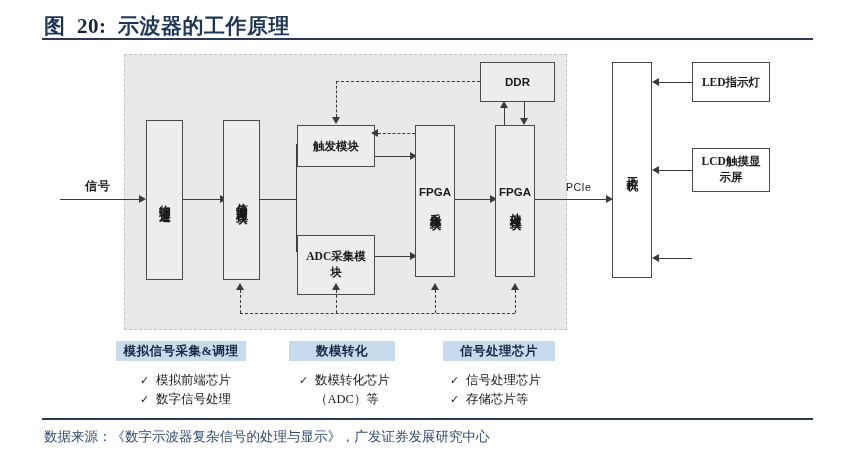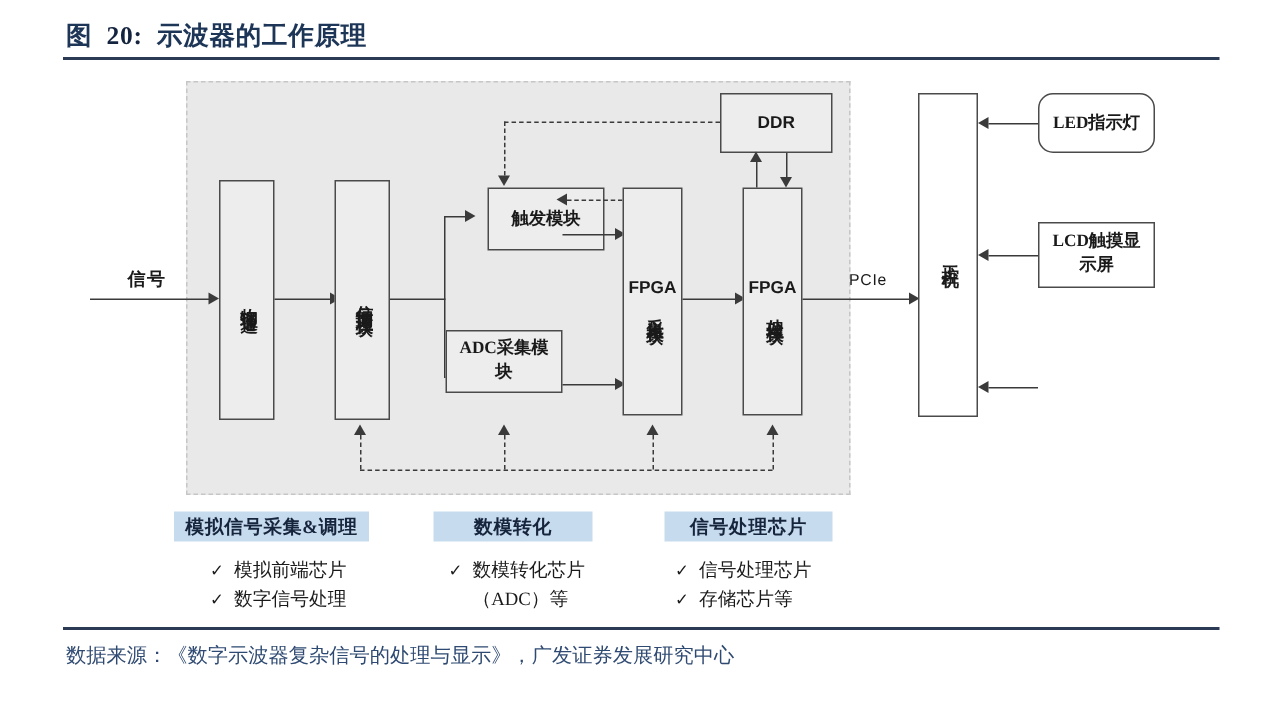--- a/index.html
+++ b/index.html
@@ -14,21 +14,21 @@
     position: relative;
     overflow: hidden;
   }
 
   
   .fig-title {
     position: absolute;
     left: 44px;
     top: 12px;
     font-family: "Liberation Serif", "DejaVu Serif", serif;
-    font-size: 17px;
+    font-size: 21px;
     font-weight: bold;
     color: #1d3557;
     letter-spacing: 0.5px;
     white-space: nowrap;
   }
   .fig-title .num { color: #14243f; }
 
   .rule-top {
     position: absolute;
     left: 42px;
@@ -238,25 +238,25 @@
 
   <div class="ln h" style="left:260px; top:199px; width:37px;"></div>
   <div class="ln v" style="left:296px; top:144px; height:108px;"></div>
 
   <div class="ln h" style="left:296px; top:144px; width:15px;"></div>
   <div class="ar right" style="left:310px; top:140px;"></div>
 
   <div class="ln h" style="left:296px; top:251px; width:15px;"></div>
   <div class="ar right" style="left:310px; top:247px;"></div>
 
-  <div class="box" style="left:297px; top:125px; width:78px; height:42px;margin-left:28px;">
+  <div class="box" style="left:297px; top:125px; width:78px; height:42px;">
     <span>触发模块</span>
   </div>
 
-  <div class="box" style="left:297px; top:220px; width:78px; height:42px;align-items:center;">
+  <div class="box" style="left:297px; top:235px; width:78px; height:60px;align-items:center;">
     <span class="mixed">
       <span>ADC采集模</span><br>
       <span>块</span>
     </span>
   </div>
 
   <div class="ln h" style="left:375px; top:156px; width:36px;"></div>
   <div class="ar right" style="left:410px; top:152px;"></div>
 
   <div class="dln h" style="left:378px; top:133px; width:37px;"></div>
@@ -306,21 +306,21 @@
   <div class="ar up" style="left:511px; top:283px;"></div>
 
   <div class="ln h" style="left:535px; top:199px; width:72px;"></div>
   <div class="ar right" style="left:606px; top:195px;"></div>
   <div class="edge-label" style="left:566px; top:181px;">PCIe</div>
 
   <div class="box white" style="left:612px; top:62px; width:40px; height:216px;">
     <span class="vtext">工控机</span>
   </div>
 
-  <div class="box white" style="left:692px; top:62px; width:78px; height:40px;border-radius:10px;">
+  <div class="box white" style="left:692px; top:62px; width:78px; height:40px;">
     <span>LED指示灯</span>
   </div>
   <div class="ln h" style="left:659px; top:82px; width:33px;"></div>
   <div class="ar left" style="left:652px; top:78px;"></div>
 
   <div class="box white" style="left:692px; top:148px; width:78px; height:44px;">
     <span class="mixed">
       <span>LCD触摸显</span><br>
       <span>示屏</span>
     </span>

